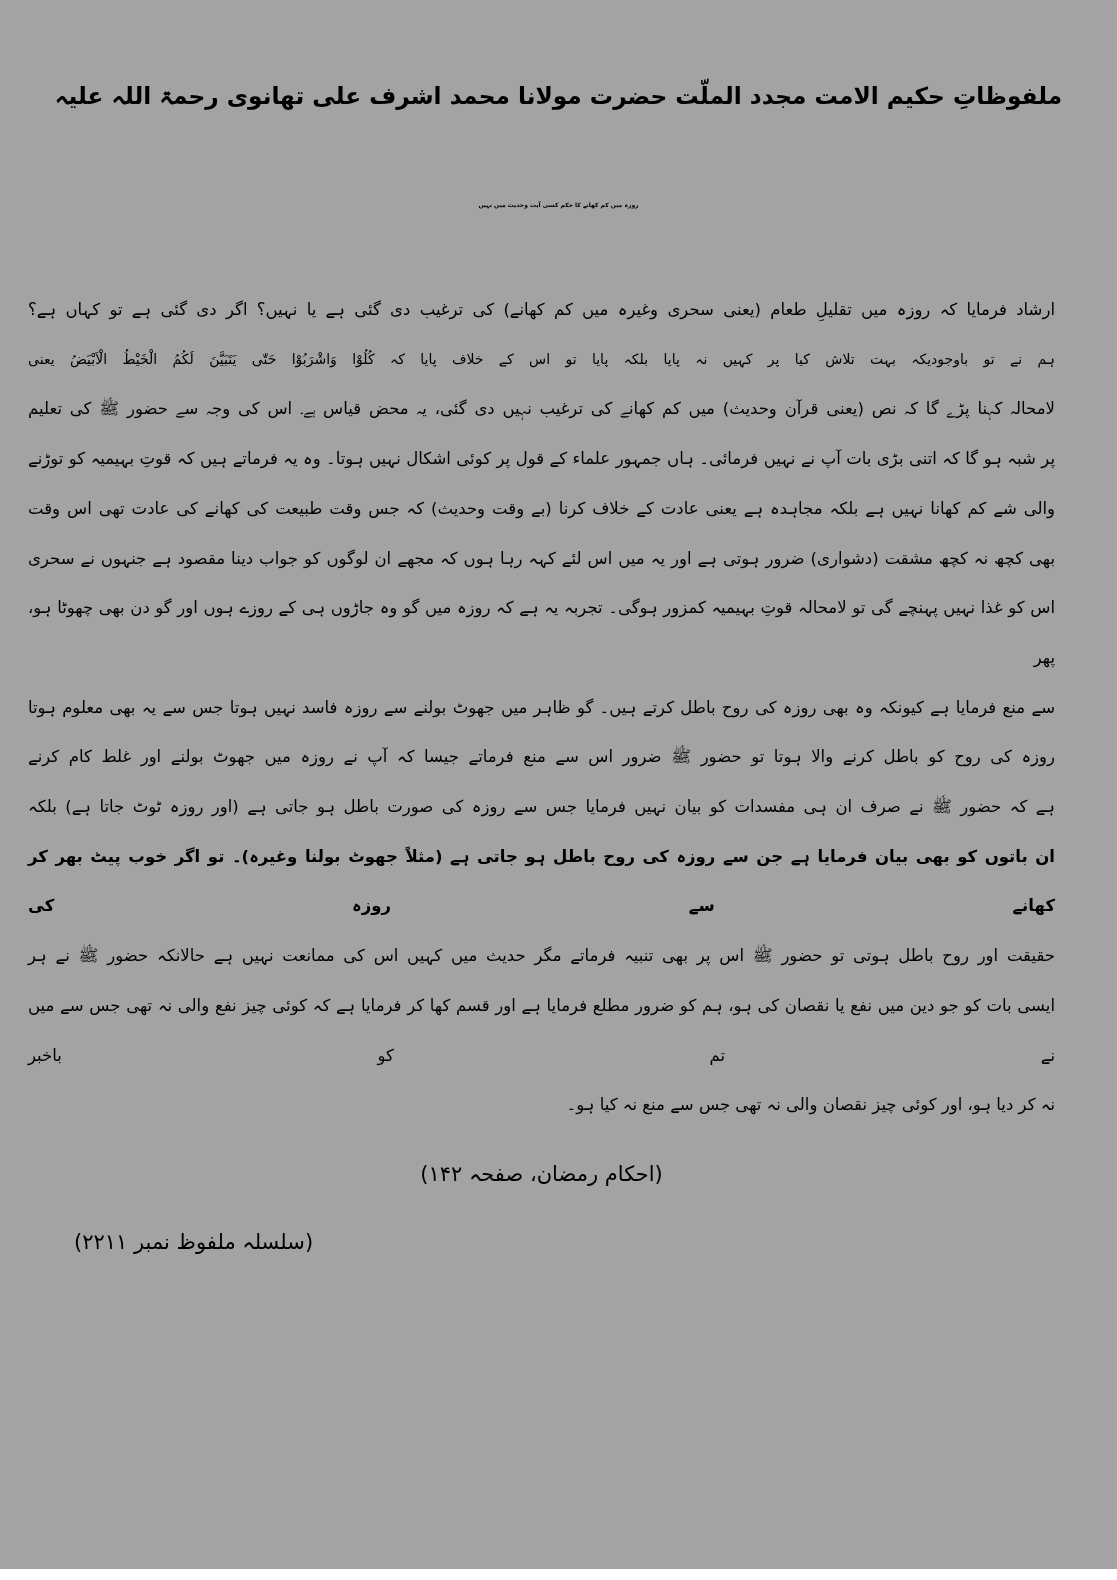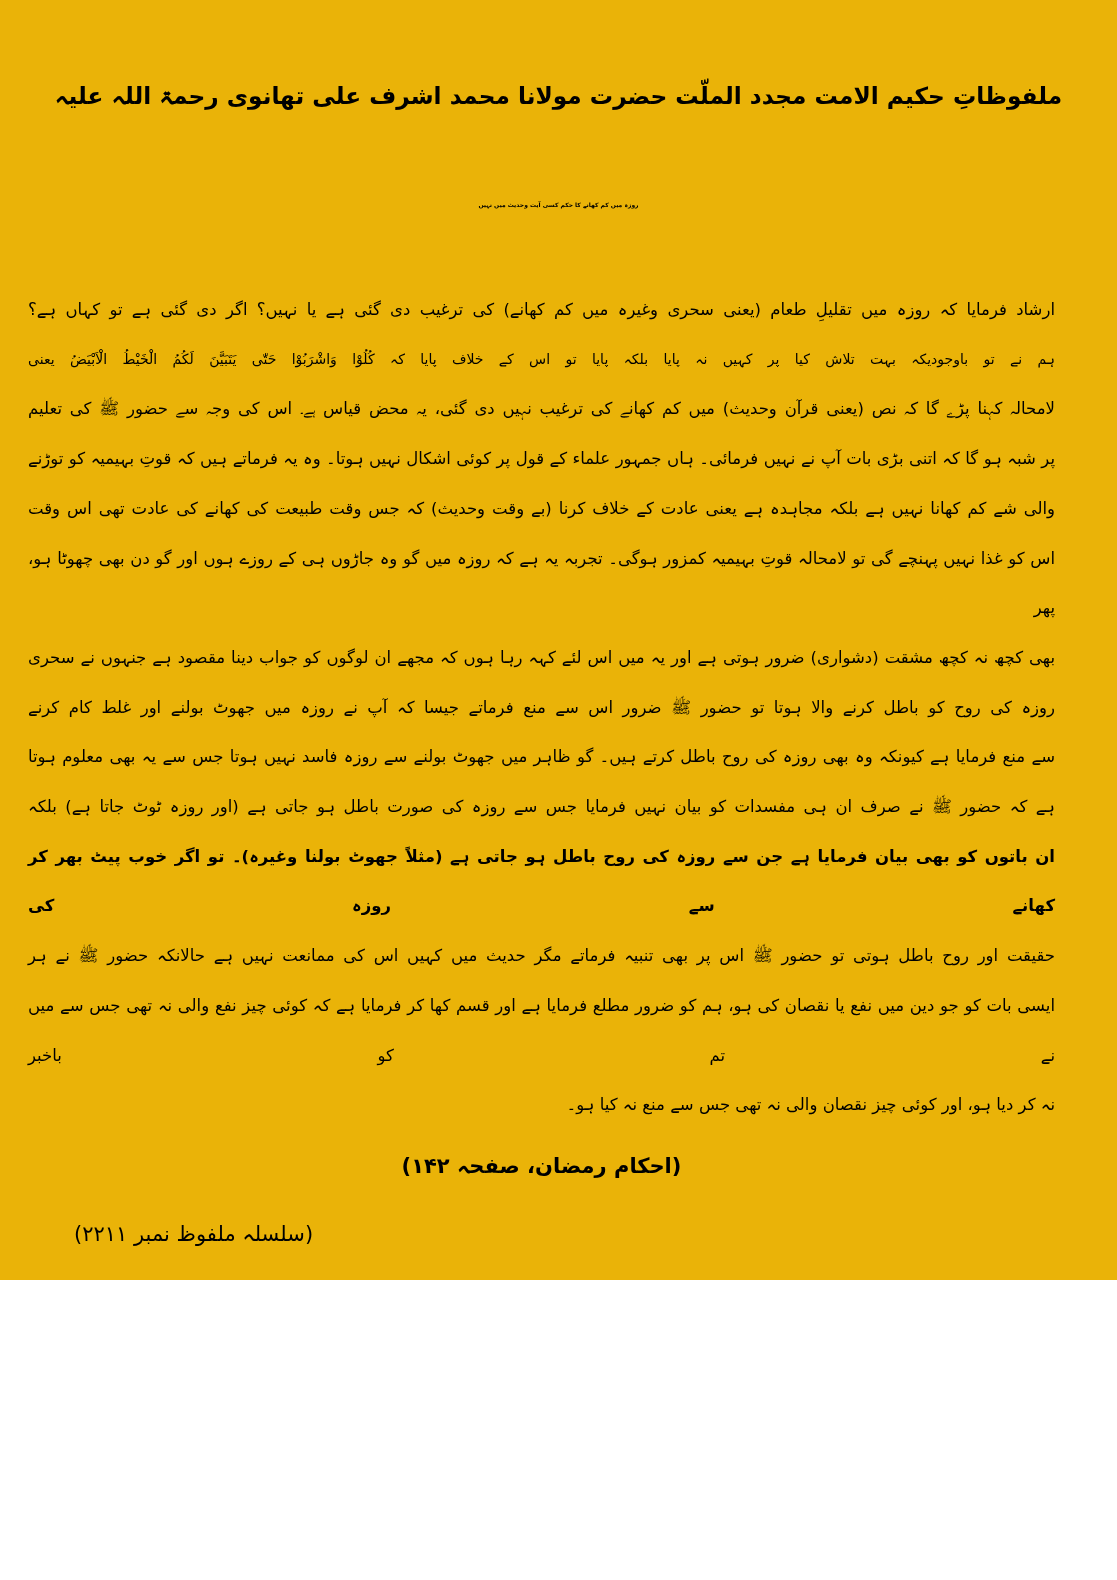--- a/index.html
+++ b/index.html
@@ -11,24 +11,24 @@
   body {
     width: 1117px;
     height: 1580px;
     font-family: "DejaVu Sans", sans-serif;
     color: #000000;
     position: relative;
     overflow: hidden;
   }
   .page {
     width: 1117px;
-    height: 1280px;
+    height: 1569px;
     box-sizing: border-box;
     padding: 0;
-    background: #eab308;
+    background: #a3a3a3;
     position: relative;
     display: flex;
     flex-direction: column;
   }
 
   
   .doc-header {
     margin-top: 78px;
     padding: 0 52px;
     text-align: center;
@@ -75,26 +75,25 @@
     white-space: nowrap;
     letter-spacing: 0px;
   }
   .body-line.last-line {
     text-align: justify;
     text-align-last: right;
   }
 
   
   .doc-citation {
-    margin-top: 20px;
+    margin-top: 28px;
     padding: 0 92px 0 58px;
     text-align: center;
     direction: rtl;
     unicode-bidi: isolate;
-    font-weight: bold;
   }
   .doc-citation-text {
     font-size: 21px;
     line-height: 1.6;
     white-space: nowrap;
   }
 
   
   .doc-footer {
     margin-top: 34px;
@@ -123,24 +122,24 @@
   <div class="doc-title">
     <div class="doc-title-text" style="white-space: nowrap; font-size: 6px;">روزہ میں کم کھانے کا حکم کسی آیت وحدیث میں نہیں</div>
   </div>
 
   <div class="doc-body">
     <div class="body-line" style="white-space: normal; font-size: 16.5px; text-align: justify; text-align-last: justify;">ارشاد فرمایا کہ روزہ میں تقلیلِ طعام (یعنی سحری وغیرہ میں کم کھانے) کی ترغیب دی گئی ہے یا نہیں؟ اگر دی گئی ہے تو کہاں ہے؟</div>
     <div class="body-line" style="white-space: normal; font-size: 14px; text-align: justify; text-align-last: justify;">ہم نے تو باوجودیکہ بہت تلاش کیا پر کہیں نہ پایا بلکہ پایا تو اس کے خلاف پایا کہ کُلُوْا وَاشْرَبُوْا حَتّٰی یَتَبَیَّنَ لَکُمُ الْخَیْطُ الْاَبْیَضُ یعنی</div>
     <div class="body-line" style="white-space: normal; font-size: 16.5px; text-align: justify; text-align-last: justify;">لامحالہ کہنا پڑے گا کہ نص (یعنی قرآن وحدیث) میں کم کھانے کی ترغیب نہیں دی گئی، یہ محض قیاس ہے۔ اس کی وجہ سے حضور ﷺ کی تعلیم</div>
     <div class="body-line" style="white-space: normal; font-size: 16.5px; text-align: justify; text-align-last: justify;">پر شبہ ہو گا کہ اتنی بڑی بات آپ نے نہیں فرمائی۔ ہاں جمہور علماء کے قول پر کوئی اشکال نہیں ہوتا۔ وہ یہ فرماتے ہیں کہ قوتِ بہیمیہ کو توڑنے</div>
     <div class="body-line" style="white-space: normal; font-size: 16.5px; text-align: justify; text-align-last: justify;">والی شے کم کھانا نہیں ہے بلکہ مجاہدہ ہے یعنی عادت کے خلاف کرنا (بے وقت وحدیث) کہ جس وقت طبیعت کی کھانے کی عادت تھی اس وقت</div>
+    <div class="body-line" style="white-space: normal; font-size: 16.5px; text-align: justify; text-align-last: justify;">بھی کچھ نہ کچھ مشقت (دشواری) ضرور ہوتی ہے اور یہ میں اس لئے کہہ رہا ہوں کہ مجھے ان لوگوں کو جواب دینا مقصود ہے جنہوں نے سحری</div>
     <div class="body-line" style="white-space: normal; font-size: 16.5px; text-align: justify; text-align-last: justify;">اس کو غذا نہیں پہنچے گی تو لامحالہ قوتِ بہیمیہ کمزور ہوگی۔ تجربہ یہ ہے کہ روزہ میں گو وہ جاڑوں ہی کے روزے ہوں اور گو دن بھی چھوٹا ہو، پھر</div>
-    <div class="body-line" style="white-space: normal; font-size: 16.5px; text-align: justify; text-align-last: justify;">بھی کچھ نہ کچھ مشقت (دشواری) ضرور ہوتی ہے اور یہ میں اس لئے کہہ رہا ہوں کہ مجھے ان لوگوں کو جواب دینا مقصود ہے جنہوں نے سحری</div>
+    <div class="body-line" style="white-space: normal; font-size: 16.5px; text-align: justify; text-align-last: justify;">سے منع فرمایا ہے کیونکہ وہ بھی روزہ کی روح باطل کرتے ہیں۔ گو ظاہر میں جھوٹ بولنے سے روزہ فاسد نہیں ہوتا جس سے یہ بھی معلوم ہوتا</div>
     <div class="body-line" style="white-space: normal; font-size: 16.5px; text-align: justify; text-align-last: justify;">روزہ کی روح کو باطل کرنے والا ہوتا تو حضور ﷺ ضرور اس سے منع فرماتے جیسا کہ آپ نے روزہ میں جھوٹ بولنے اور غلط کام کرنے</div>
-    <div class="body-line" style="white-space: normal; font-size: 16.5px; text-align: justify; text-align-last: justify;">سے منع فرمایا ہے کیونکہ وہ بھی روزہ کی روح باطل کرتے ہیں۔ گو ظاہر میں جھوٹ بولنے سے روزہ فاسد نہیں ہوتا جس سے یہ بھی معلوم ہوتا</div>
     <div class="body-line" style="white-space: normal; font-size: 16.5px; text-align: justify; text-align-last: justify;">ہے کہ حضور ﷺ نے صرف ان ہی مفسدات کو بیان نہیں فرمایا جس سے روزہ کی صورت باطل ہو جاتی ہے (اور روزہ ٹوٹ جاتا ہے) بلکہ</div>
     <div class="body-line" style="white-space: normal; font-size: 16.5px; text-align: justify; text-align-last: justify; font-weight: bold;">ان باتوں کو بھی بیان فرمایا ہے جن سے روزہ کی روح باطل ہو جاتی ہے (مثلاً جھوٹ بولنا وغیرہ)۔ تو اگر خوب پیٹ بھر کر کھانے سے روزہ کی</div>
     <div class="body-line" style="white-space: normal; font-size: 16.5px; text-align: justify; text-align-last: justify;">حقیقت اور روح باطل ہوتی تو حضور ﷺ اس پر بھی تنبیہ فرماتے مگر حدیث میں کہیں اس کی ممانعت نہیں ہے حالانکہ حضور ﷺ نے ہر</div>
     <div class="body-line" style="white-space: normal; font-size: 16.5px; text-align: justify; text-align-last: justify;">ایسی بات کو جو دین میں نفع یا نقصان کی ہو، ہم کو ضرور مطلع فرمایا ہے اور قسم کھا کر فرمایا ہے کہ کوئی چیز نفع والی نہ تھی جس سے میں نے تم کو باخبر</div>
     <div class="body-line last-line" style="font-size: 16.5px; white-space: normal; text-align-last: right;">نہ کر دیا ہو، اور کوئی چیز نقصان والی نہ تھی جس سے منع نہ کیا ہو۔</div>
   </div>
 
   <div class="doc-citation">
     <span class="doc-citation-text">(احکام رمضان، صفحہ ۱۴۲)</span>
   </div>

